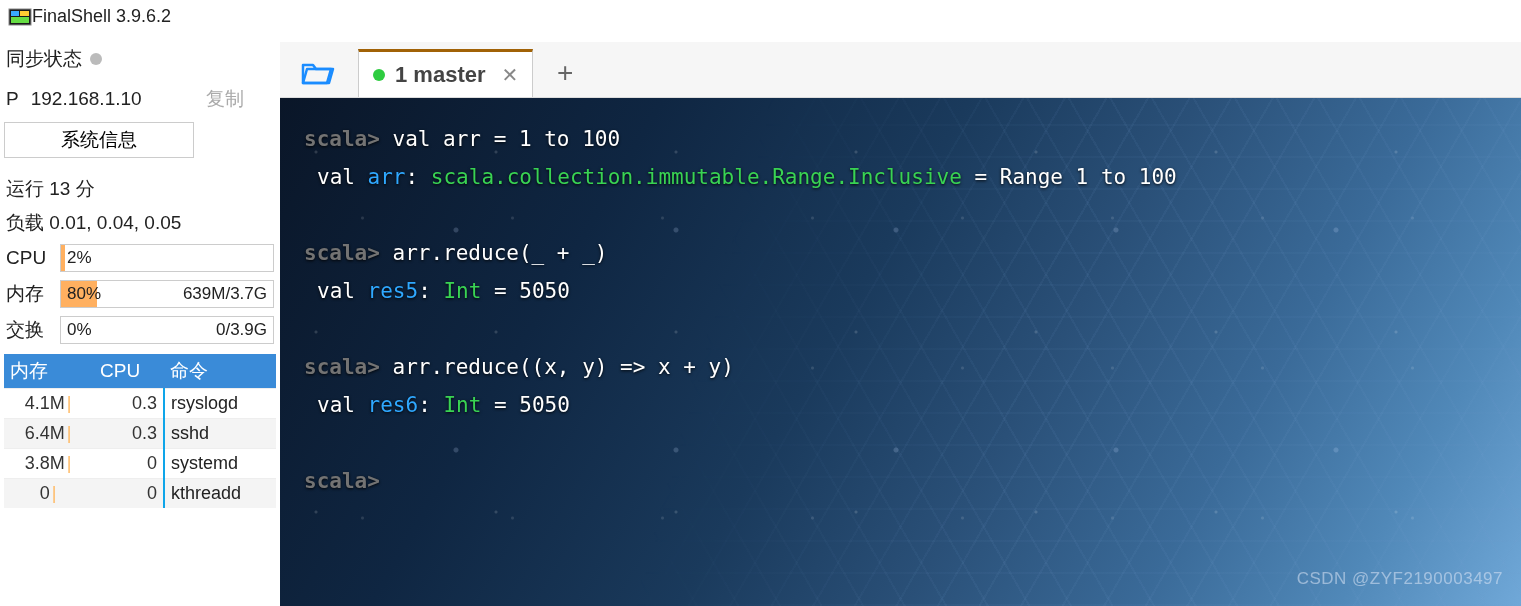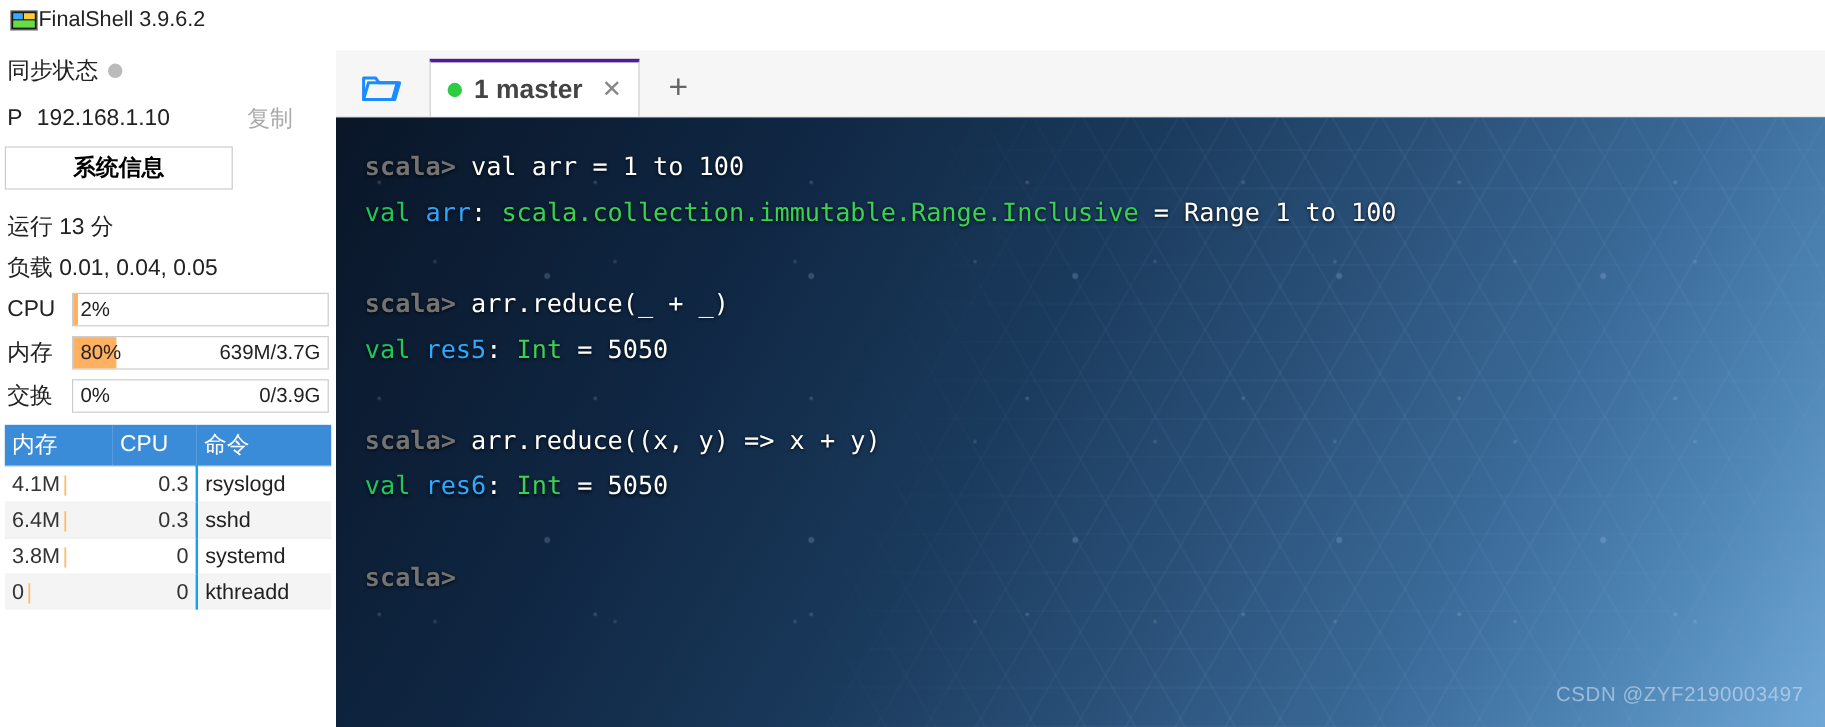--- a/index.html
+++ b/index.html
@@ -43,21 +43,20 @@
   .copy-label { color:#aaa; }
   .sysinfo-btn {
     border:1px solid #ccc;
     background:#fff;
     padding:4px 0;
     width: 190px;
     text-align:center;
     margin: 0 0 14px 0;
     font-size:19px;
     cursor:pointer;
-    font-weight:bold;
   }
   .stat-line { padding:4px 2px; }
   .meter-row {
     display:flex; align-items:center; gap:6px; padding:4px 2px;
   }
   .meter-label{ width:48px; }
   .meter {
     border:1px solid #ccc;
     height:28px;
     position:relative;
@@ -81,21 +80,21 @@
   .proc-table th {
     background:#3a8bd8; color:#fff; font-weight:normal;
     padding:4px 6px; text-align:left; font-size:19px;
   }
   .proc-table th.h-mem{width:90px;}
   .proc-table th.h-cpu{width:70px;}
   .proc-table td {
     padding:4px 6px; font-size:18px; border-top:1px solid #eee;
   }
   .proc-table tr:nth-child(even) td{ background:#f4f4f4;}
-  .td-mem{ text-align:left; color:#333;}
+  .td-mem{ text-align:center; color:#333;}
   .td-cpu{ text-align:right; color:#333; border-right:2px solid #0ea5e9;}
   .mem-sep{ color:#ffbb66; padding:0 2px;}
 
   .content { flex:1; display:flex; flex-direction:column; min-width:0;}
   .tab-bar {
     height:56px;
     background:#f6f6f6;
     border-bottom:1px solid #ddd;
     display:flex;
     align-items:flex-end;
@@ -105,21 +104,21 @@
   .folder-btn{
     width:56px; height:48px;
     display:flex; align-items:center; justify-content:center;
     cursor:pointer;
   }
   .tab {
     height:48px;
     background:#fff;
     border:1px solid #ccc;
     border-bottom:none;
-    border-top:3px solid #4c1d95;
+    border-top:3px solid #a16207;
     display:flex;
     align-items:center;
     padding:0 14px;
     gap:10px;
     margin-left:12px;
     cursor:pointer;
   }
   .tab .dot{ width:12px;height:12px;border-radius:50%;background:#2ecc40;}
   .tab .lbl{ font-size:22px; font-weight:600; color:#444;}
   .tab .close{ color:#888; font-size:20px; padding-left:6px;}
@@ -157,21 +156,21 @@
     -webkit-mask: linear-gradient(105deg, transparent 0%, transparent 35%, black 60%, black 100%);
   }
   .term-lines{
     position:relative;
     padding:22px 24px;
     text-shadow:0 1px 3px rgba(0,0,0,0.9);
   }
   .term-line{ white-space:pre;}
   .term-blank{ height:38px;}
   .t-prompt{ color:#737373; font-weight:bold;}
-  .t-kw{ color:#22c55e;}
+  .t-kw{ color:#ffffff;margin-left:13px;}
   .t-var{ color:#2fa8ff;}
   .t-type{ color:#39d353;}
   .t-txt{ color:#fff;}
   .watermark{
     position:absolute;
     right:18px;
     bottom:8px;
     color:rgba(220,230,245,0.55);
     font-family:Arial,sans-serif;
     font-size:17px;

